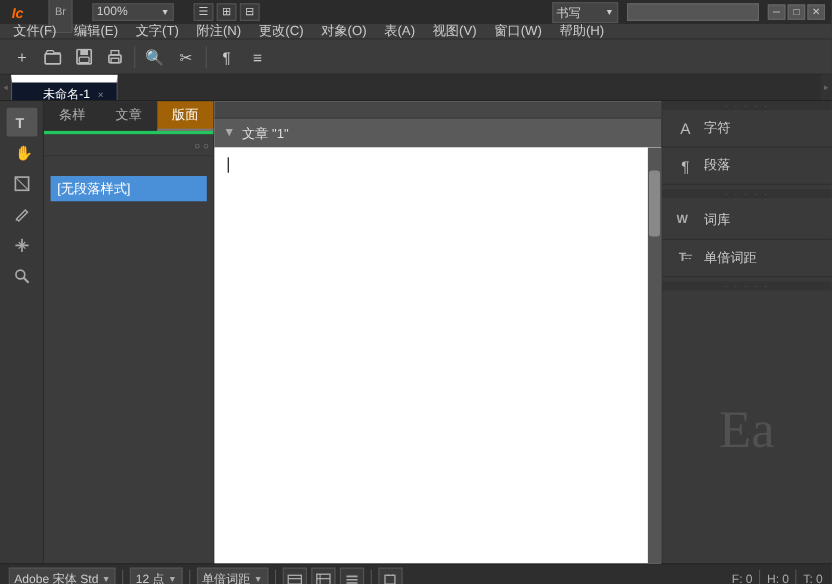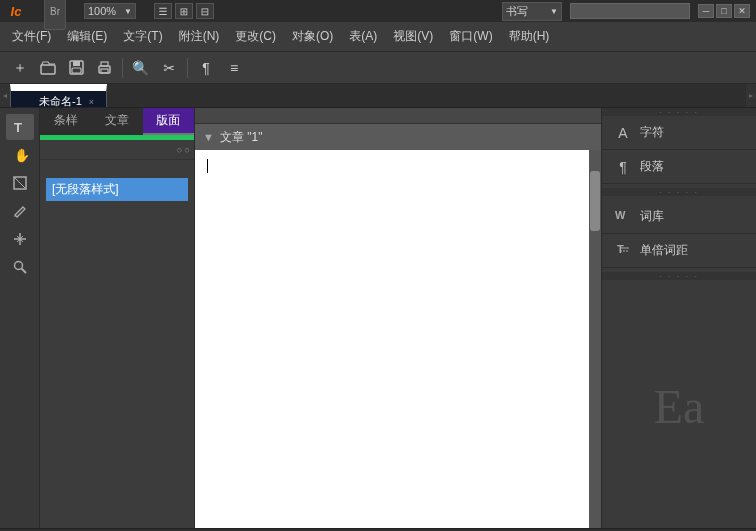--- a/index.html
+++ b/index.html
@@ -46,21 +46,21 @@
       padding: 12px 5px;
       cursor: pointer;
       border-radius: 2px;
     }
     .zoom-selector {
       background: #444;
       border: 1px solid #555;
       color: #ccc;
       font-size: 11px;
       padding: 1px 3px;
-      width: 52px;
+      width: 74px;
       cursor: pointer;
       display: flex; align-items: center; justify-content: space-between;
     }
     .icon-group {
       display: flex;
       align-items: center;
       gap: 3px;
       color: #bbb;
       font-size: 11px;
     }
@@ -91,21 +91,21 @@
       background: #555;
       border: 1px solid #666;
       color: #ccc;
       font-size: 9px;
       cursor: pointer;
       display: flex; align-items: center; justify-content: center;
     }
 
     
     .menu-bar {
-      height: 30px;
+      height: 14px;
       background: #3c3c3c;
       display: flex;
       align-items: center;
       padding: 0 4px;
       border-bottom: 1px solid #2a2a2a;
     }
     .menu-item {
       padding: 2px 8px;
       color: #ccc;
       font-size: 12px;
@@ -190,35 +190,35 @@
     .style-panel {
       width: 155px;
       background: #3c3c3c;
       display: flex;
       flex-direction: column;
       border-right: 1px solid #2a2a2a;
     }
     .style-panel-tabs {
       display: flex;
       background: #2e2e2e;
-      border-bottom: 5px solid #22c55e;
+      border-bottom: 3px solid #22c55e;
     }
     .style-tab {
       flex: 1;
       text-align: center;
       padding: 4px 2px;
       font-size: 12px;
       color: #aaa;
       cursor: pointer;
       border-bottom: 2px solid transparent;
     }
     .style-tab.active {
       color: #fff;
       border-bottom: 2px solid #777;
-      background: #4c1d95;
+      background: #a16207;
     }
     .style-panel-content {
       flex: 1;
       padding: 6px;
     }
     .style-item {
       padding: 3px 6px;
       color: #ccc;
       font-size: 12px;
       cursor: pointer;

